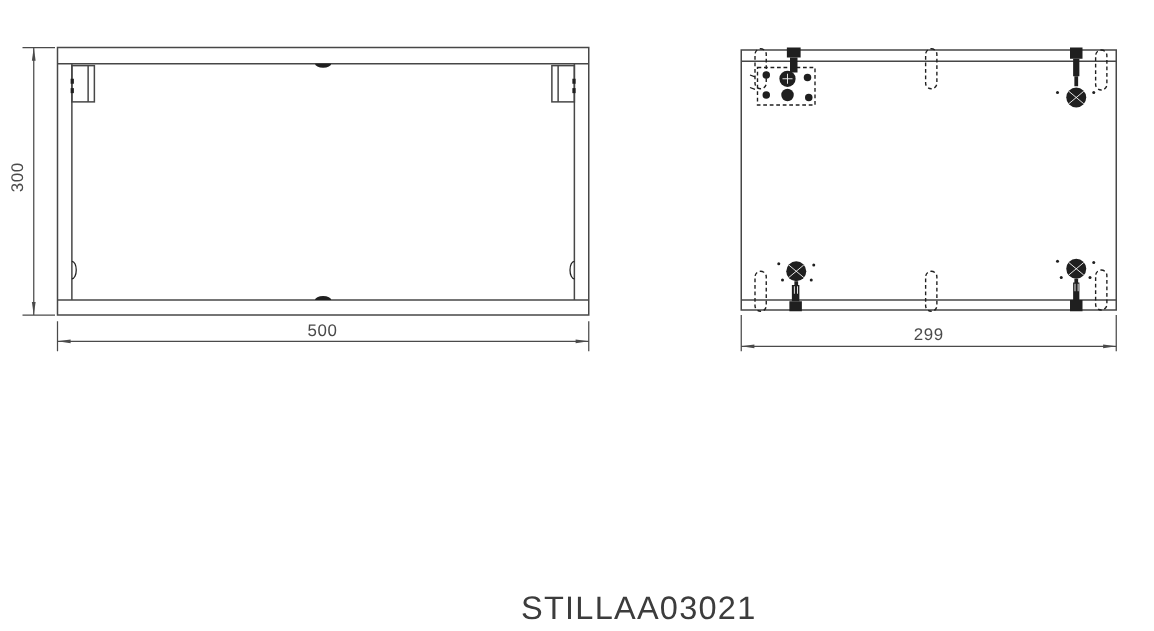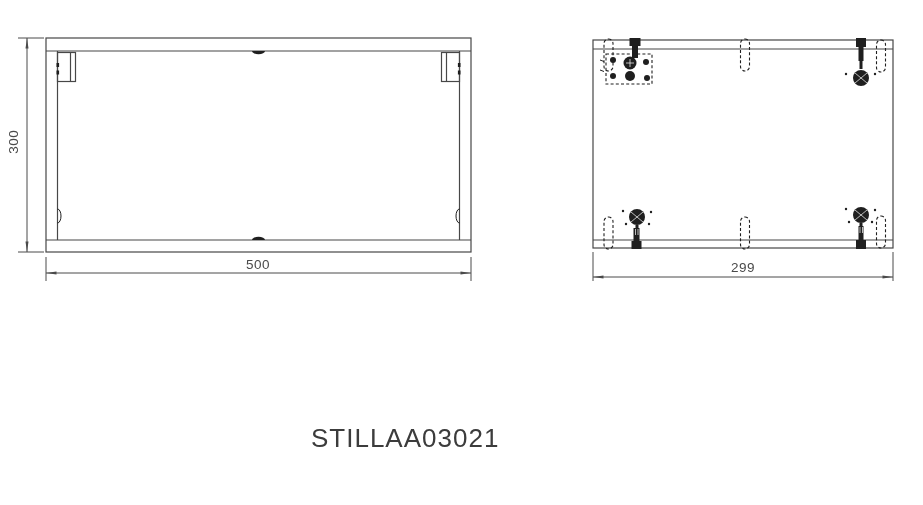--- a/index.html
+++ b/index.html
@@ -17,21 +17,21 @@
   .dim{stroke:var(--color-dimension,#4a4a4a);stroke-width:1;fill:none;}
   .dimfill{fill:var(--color-dimension,#4a4a4a);stroke:none;}
   .white{stroke:#fff;stroke-width:.7;fill:none;}
   
   .dimlabel{
     position:absolute;color:var(--color-dimension,#4a4a4a);
     font-size:13.5px;text-align:center;letter-spacing:.5px;line-height:1;
   }
   .dimlabel.vertical{transform:rotate(-90deg);transform-origin:center center;}
   .partnumber{
-    position:absolute;left:311px;top:424px;width:400px;text-align:left;
+    position:absolute;left:311px;top:472px;width:400px;text-align:center;
     color:var(--color-text,#3c3c3c);font-size:26px;letter-spacing:1px;line-height:1.1;
   }
 </style>
 </head>
 <body>
 
 <div class="canvas">
 
   <svg width="923" height="505" viewBox="0 0 923 505">
 

